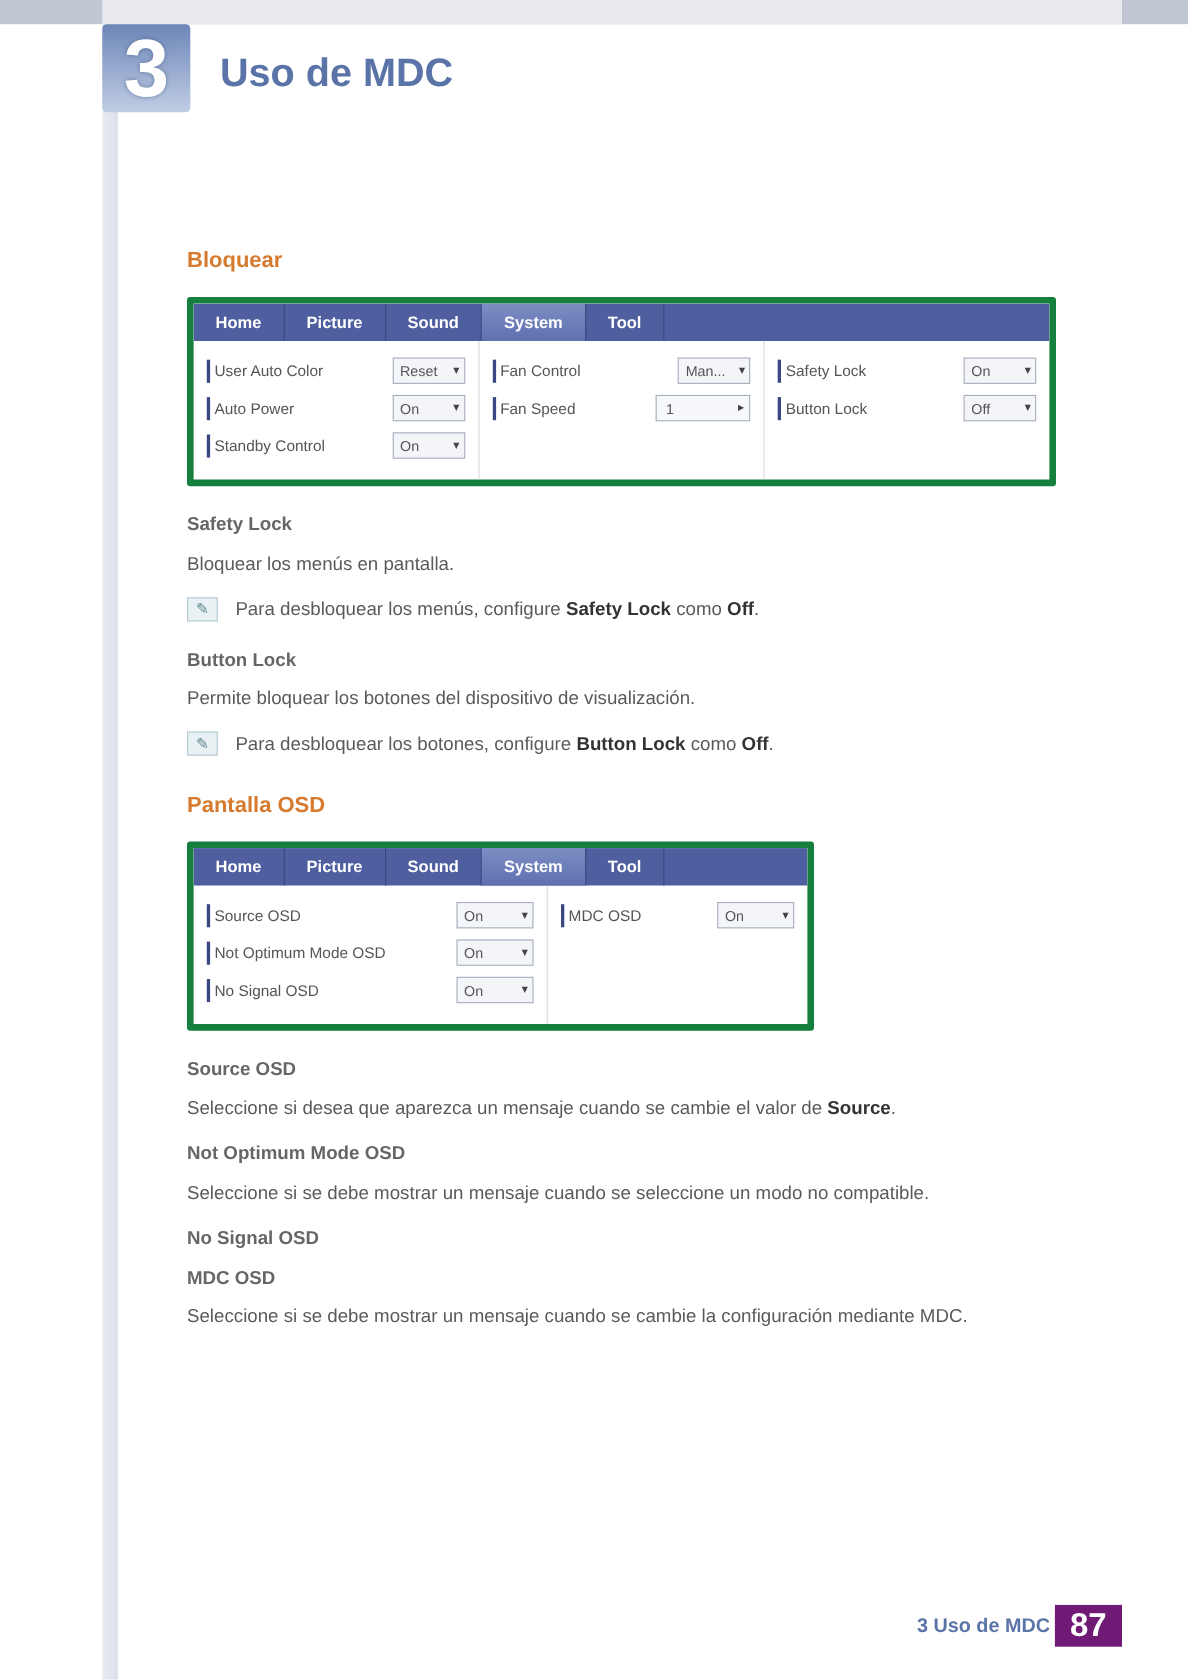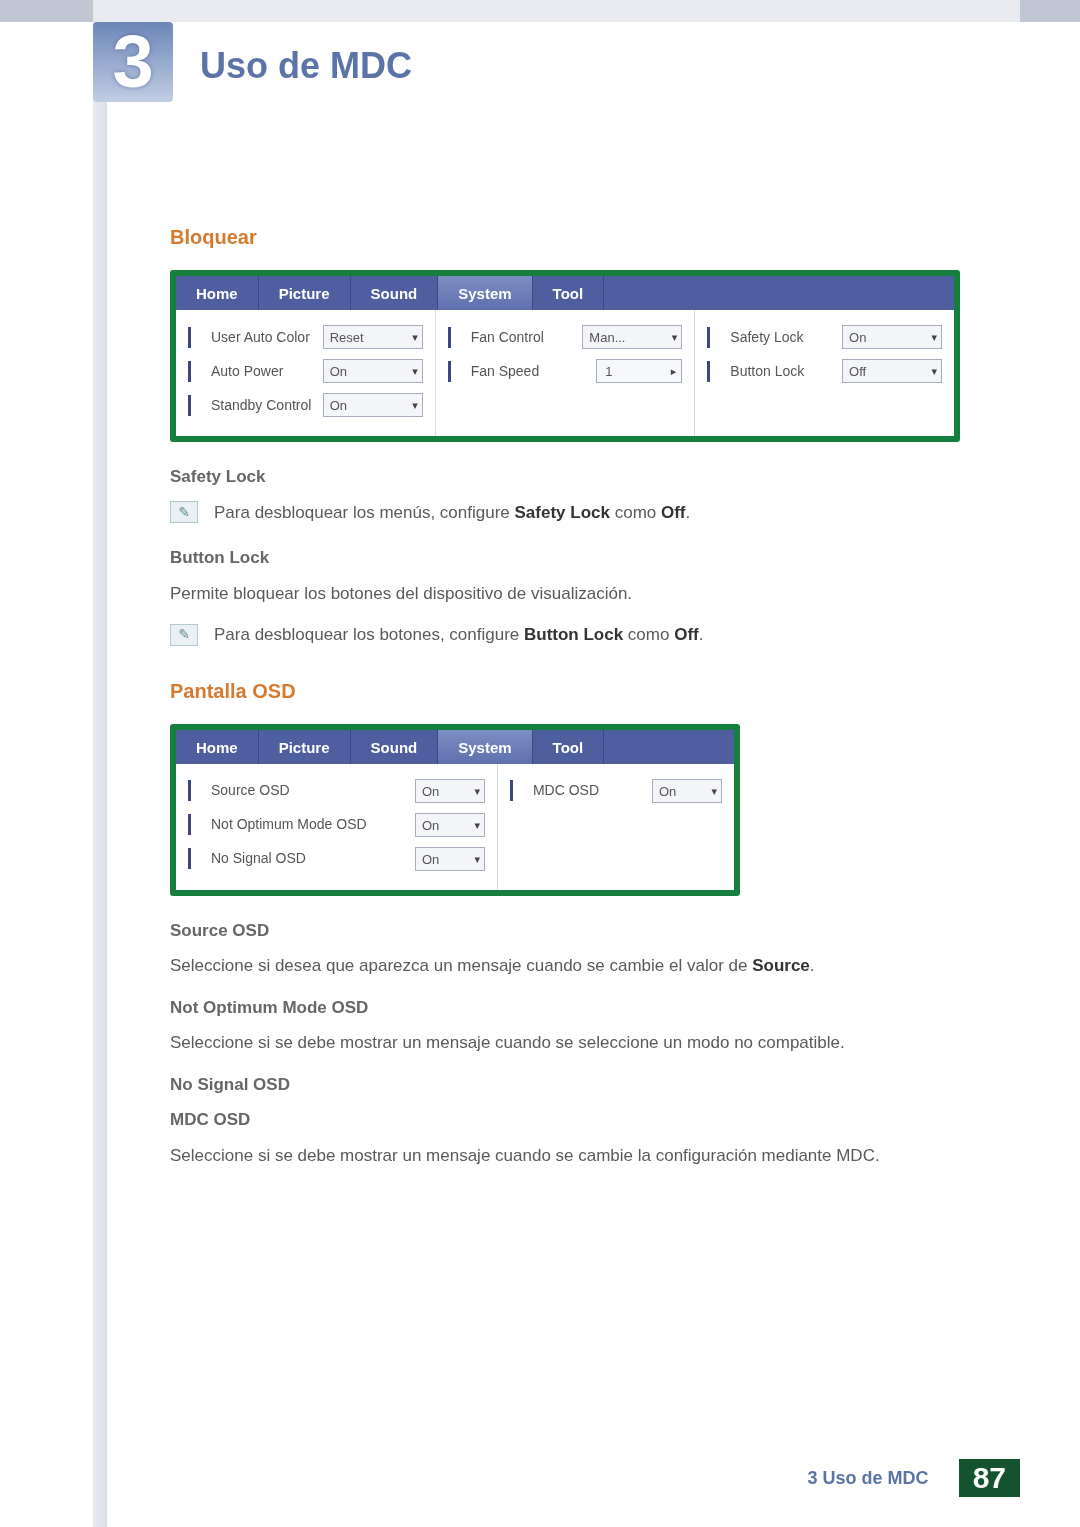--- a/index.html
+++ b/index.html
@@ -57,44 +57,44 @@
     border-right:1px solid #3a4780; position:relative;
   }
   .ui-tab.selected {
     background: linear-gradient(to bottom,#7d8ec4,#5e70ae);
   }
   .ui-body { display:flex; }
   .ui-col { flex:1; padding:10px 12px 14px; border-right:1px solid #d6dae6; }
   .ui-col:last-child { border-right:none; }
   .ui-row { display:flex; align-items:center; height:34px; gap:8px; }
   .ui-label {
-    flex:1; font-size:14px; color:#555; padding-left:20px;
+    flex:1; font-size:14px; color:#555; padding-left:4px;
     border-left:3px solid #3a4780;
   }
   .drop {
-    width:100px; height:24px; border:1px solid #a6adbd; background:#f4f5f9;
+    width:66px; height:24px; border:1px solid #a6adbd; background:#f4f5f9;
     font-size:13px; padding:2px 20px 2px 6px; position:relative; color:#555;
   }
   .drop::after {
     content:"▾"; position:absolute; right:4px; top:3px; font-size:11px; color:#444;
   }
   .step {
     width:86px; height:24px; border:1px solid #a6adbd; background:#f7f8fb;
     font-size:13px; padding:2px 20px 2px 8px; position:relative; color:#555;
   }
   .step::after {
     content:"▸"; position:absolute; right:5px; top:3px; font-size:11px; color:#444;
   }
 
   .footer {
-    position:absolute; bottom:30px; right:60px; display:flex; align-items:center; gap:30px;
+    position:absolute; bottom:30px; right:60px; display:flex; align-items:center; gap:4px;
   }
   .footer-text { color:#5b74a8; font-weight:bold; font-size:18px; }
   .footer-page {
-    background:#14532d; color:#fff; font-size:30px; font-weight:bold;
+    background:#701a75; color:#fff; font-size:30px; font-weight:bold;
     padding:2px 14px;
   }
 </style>
 </head>
 <body>
 
 <div class="topbar"></div>
 <div class="sidebar"></div>
 
 <div class="chapter-badge">
@@ -146,20 +146,21 @@
           </div>
         <div class="ui-row">
             <span class="ui-label">Button Lock</span>
             <span class="drop">Off</span>
           </div>
       </div>
     </div>
   </div>
 
   <div class="h-gray">Safety Lock</div>
+  <p>Bloquear los menús en pantalla.</p>
   <div class="note-row">
     <div class="note-icon">✎</div>
     <div class="note-text">
       <span>Para desbloquear los menús, configure </span><b>Safety Lock</b><span> como </span><b>Off</b><span>.</span>
     </div>
   </div>
 
   <div class="h-gray">Button Lock</div>
   <p>Permite bloquear los botones del dispositivo de visualización.</p>
   <div class="note-row">

